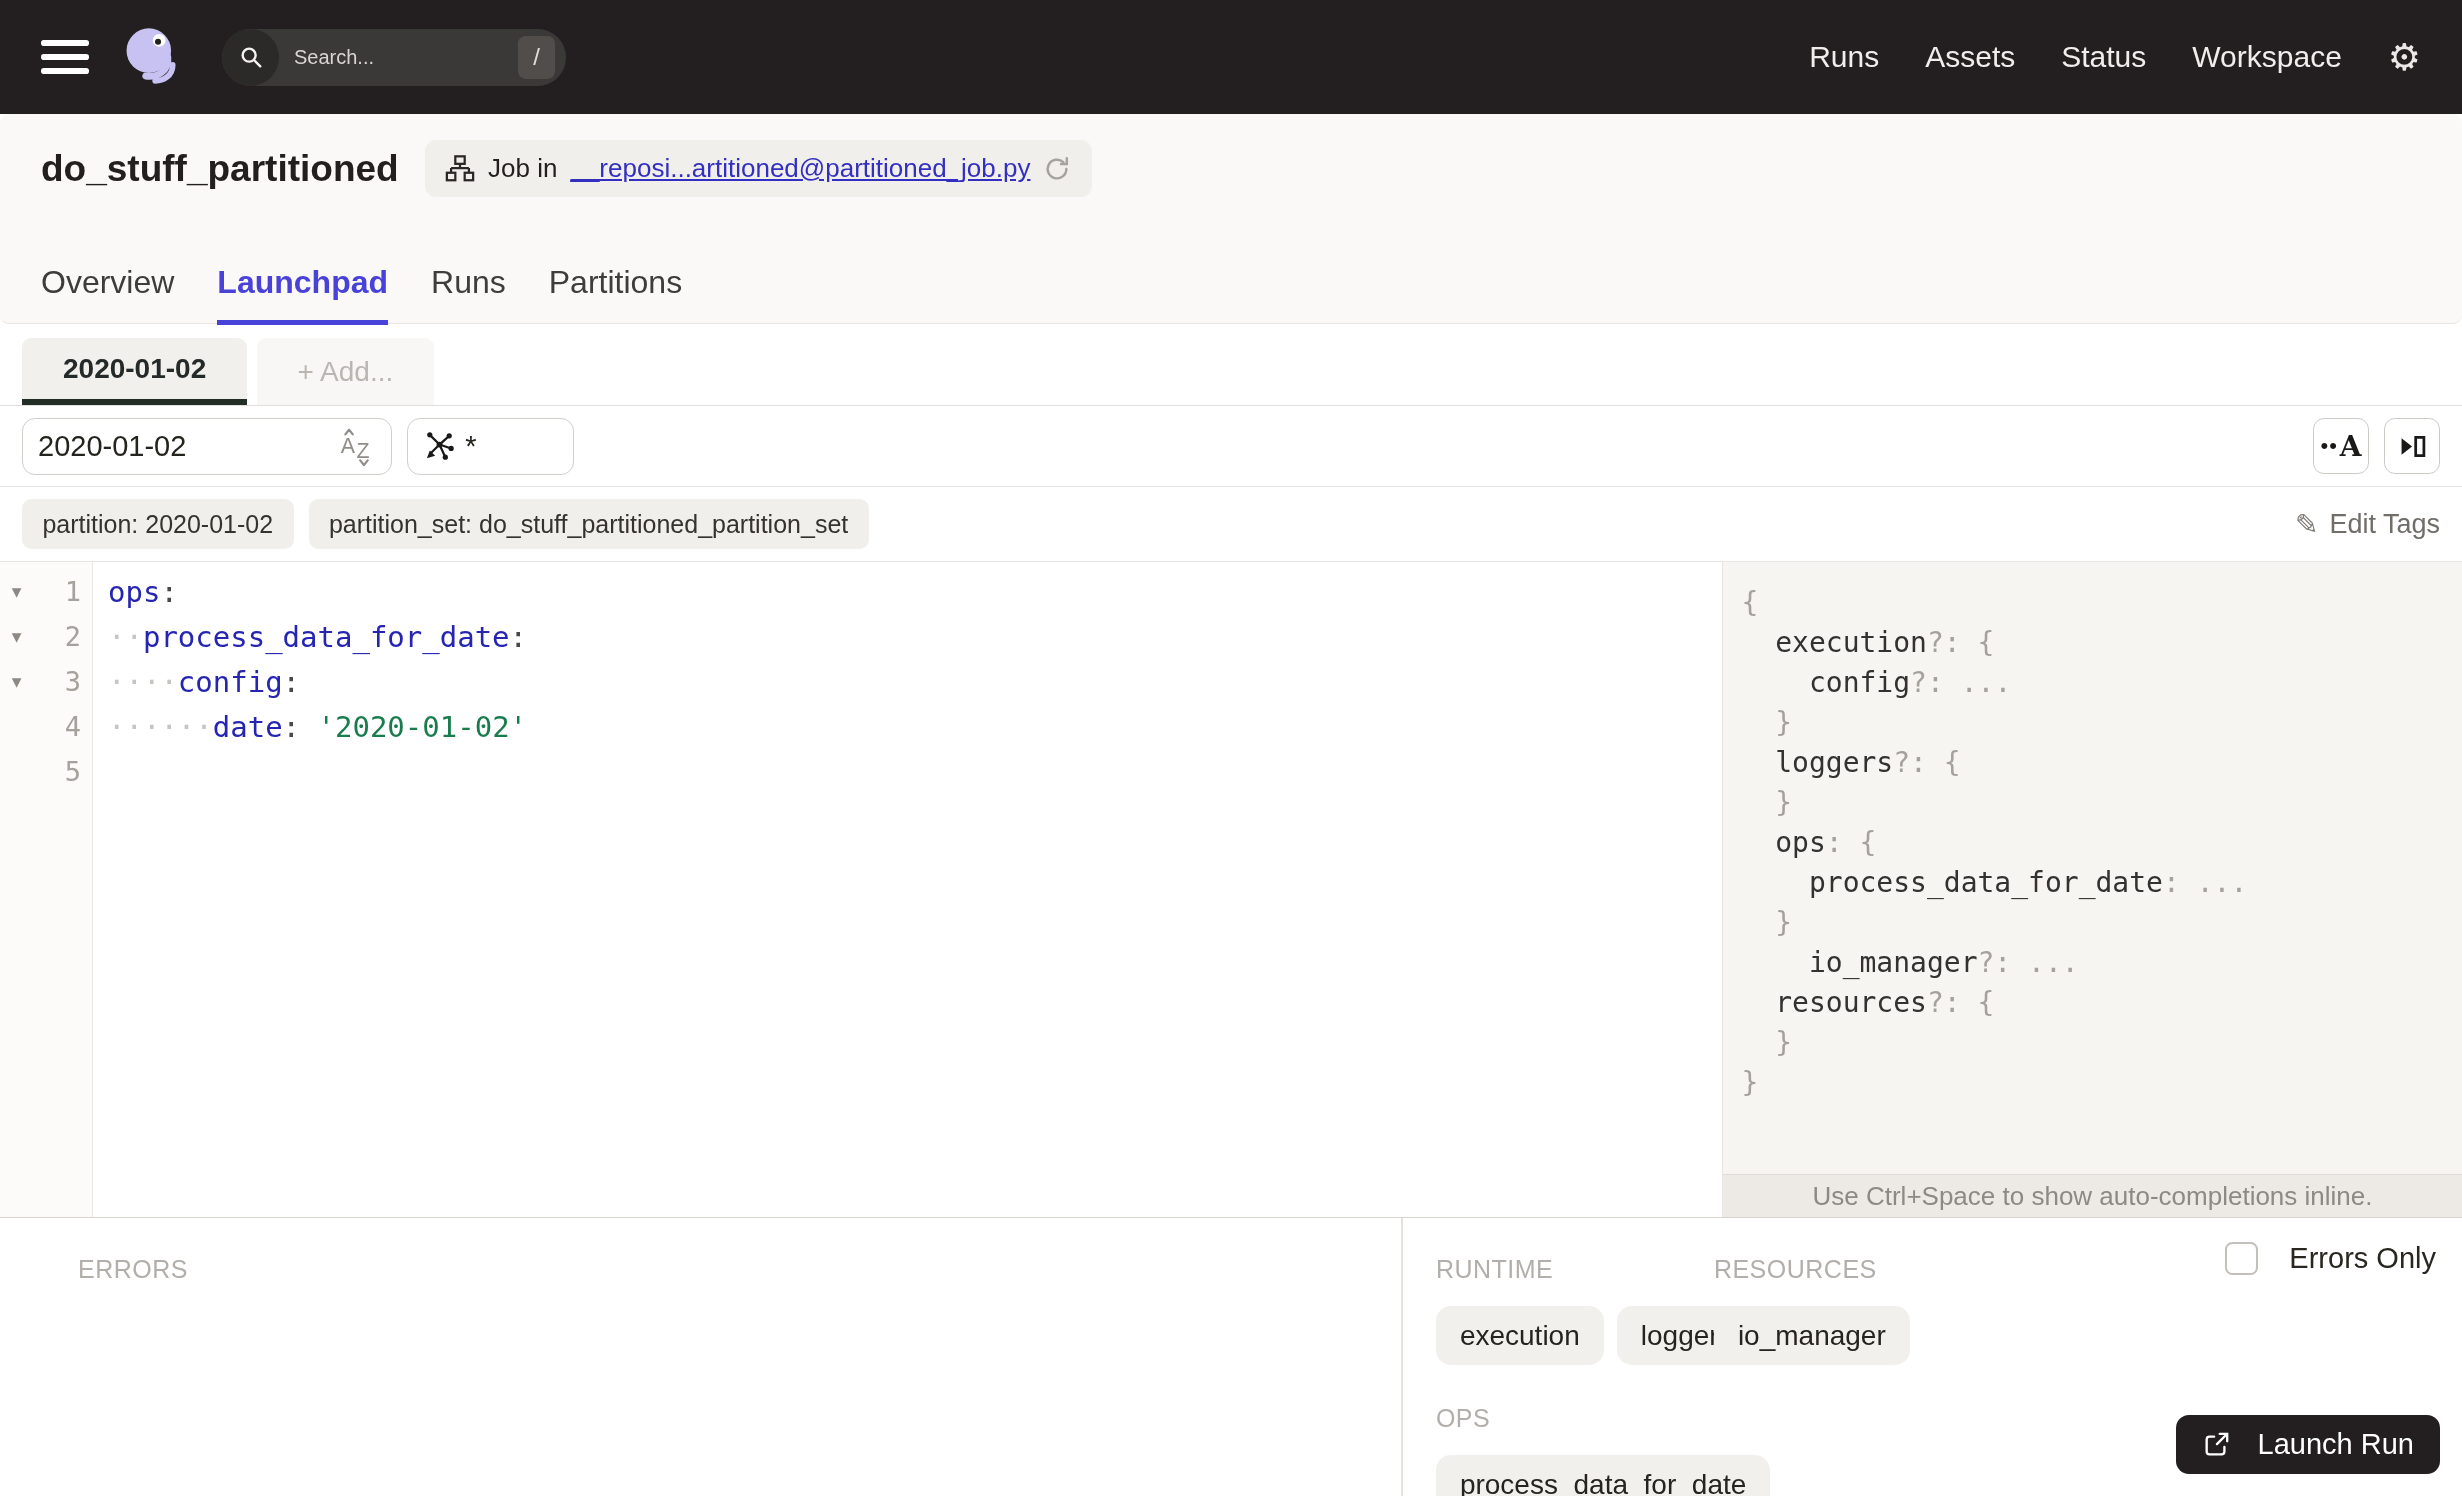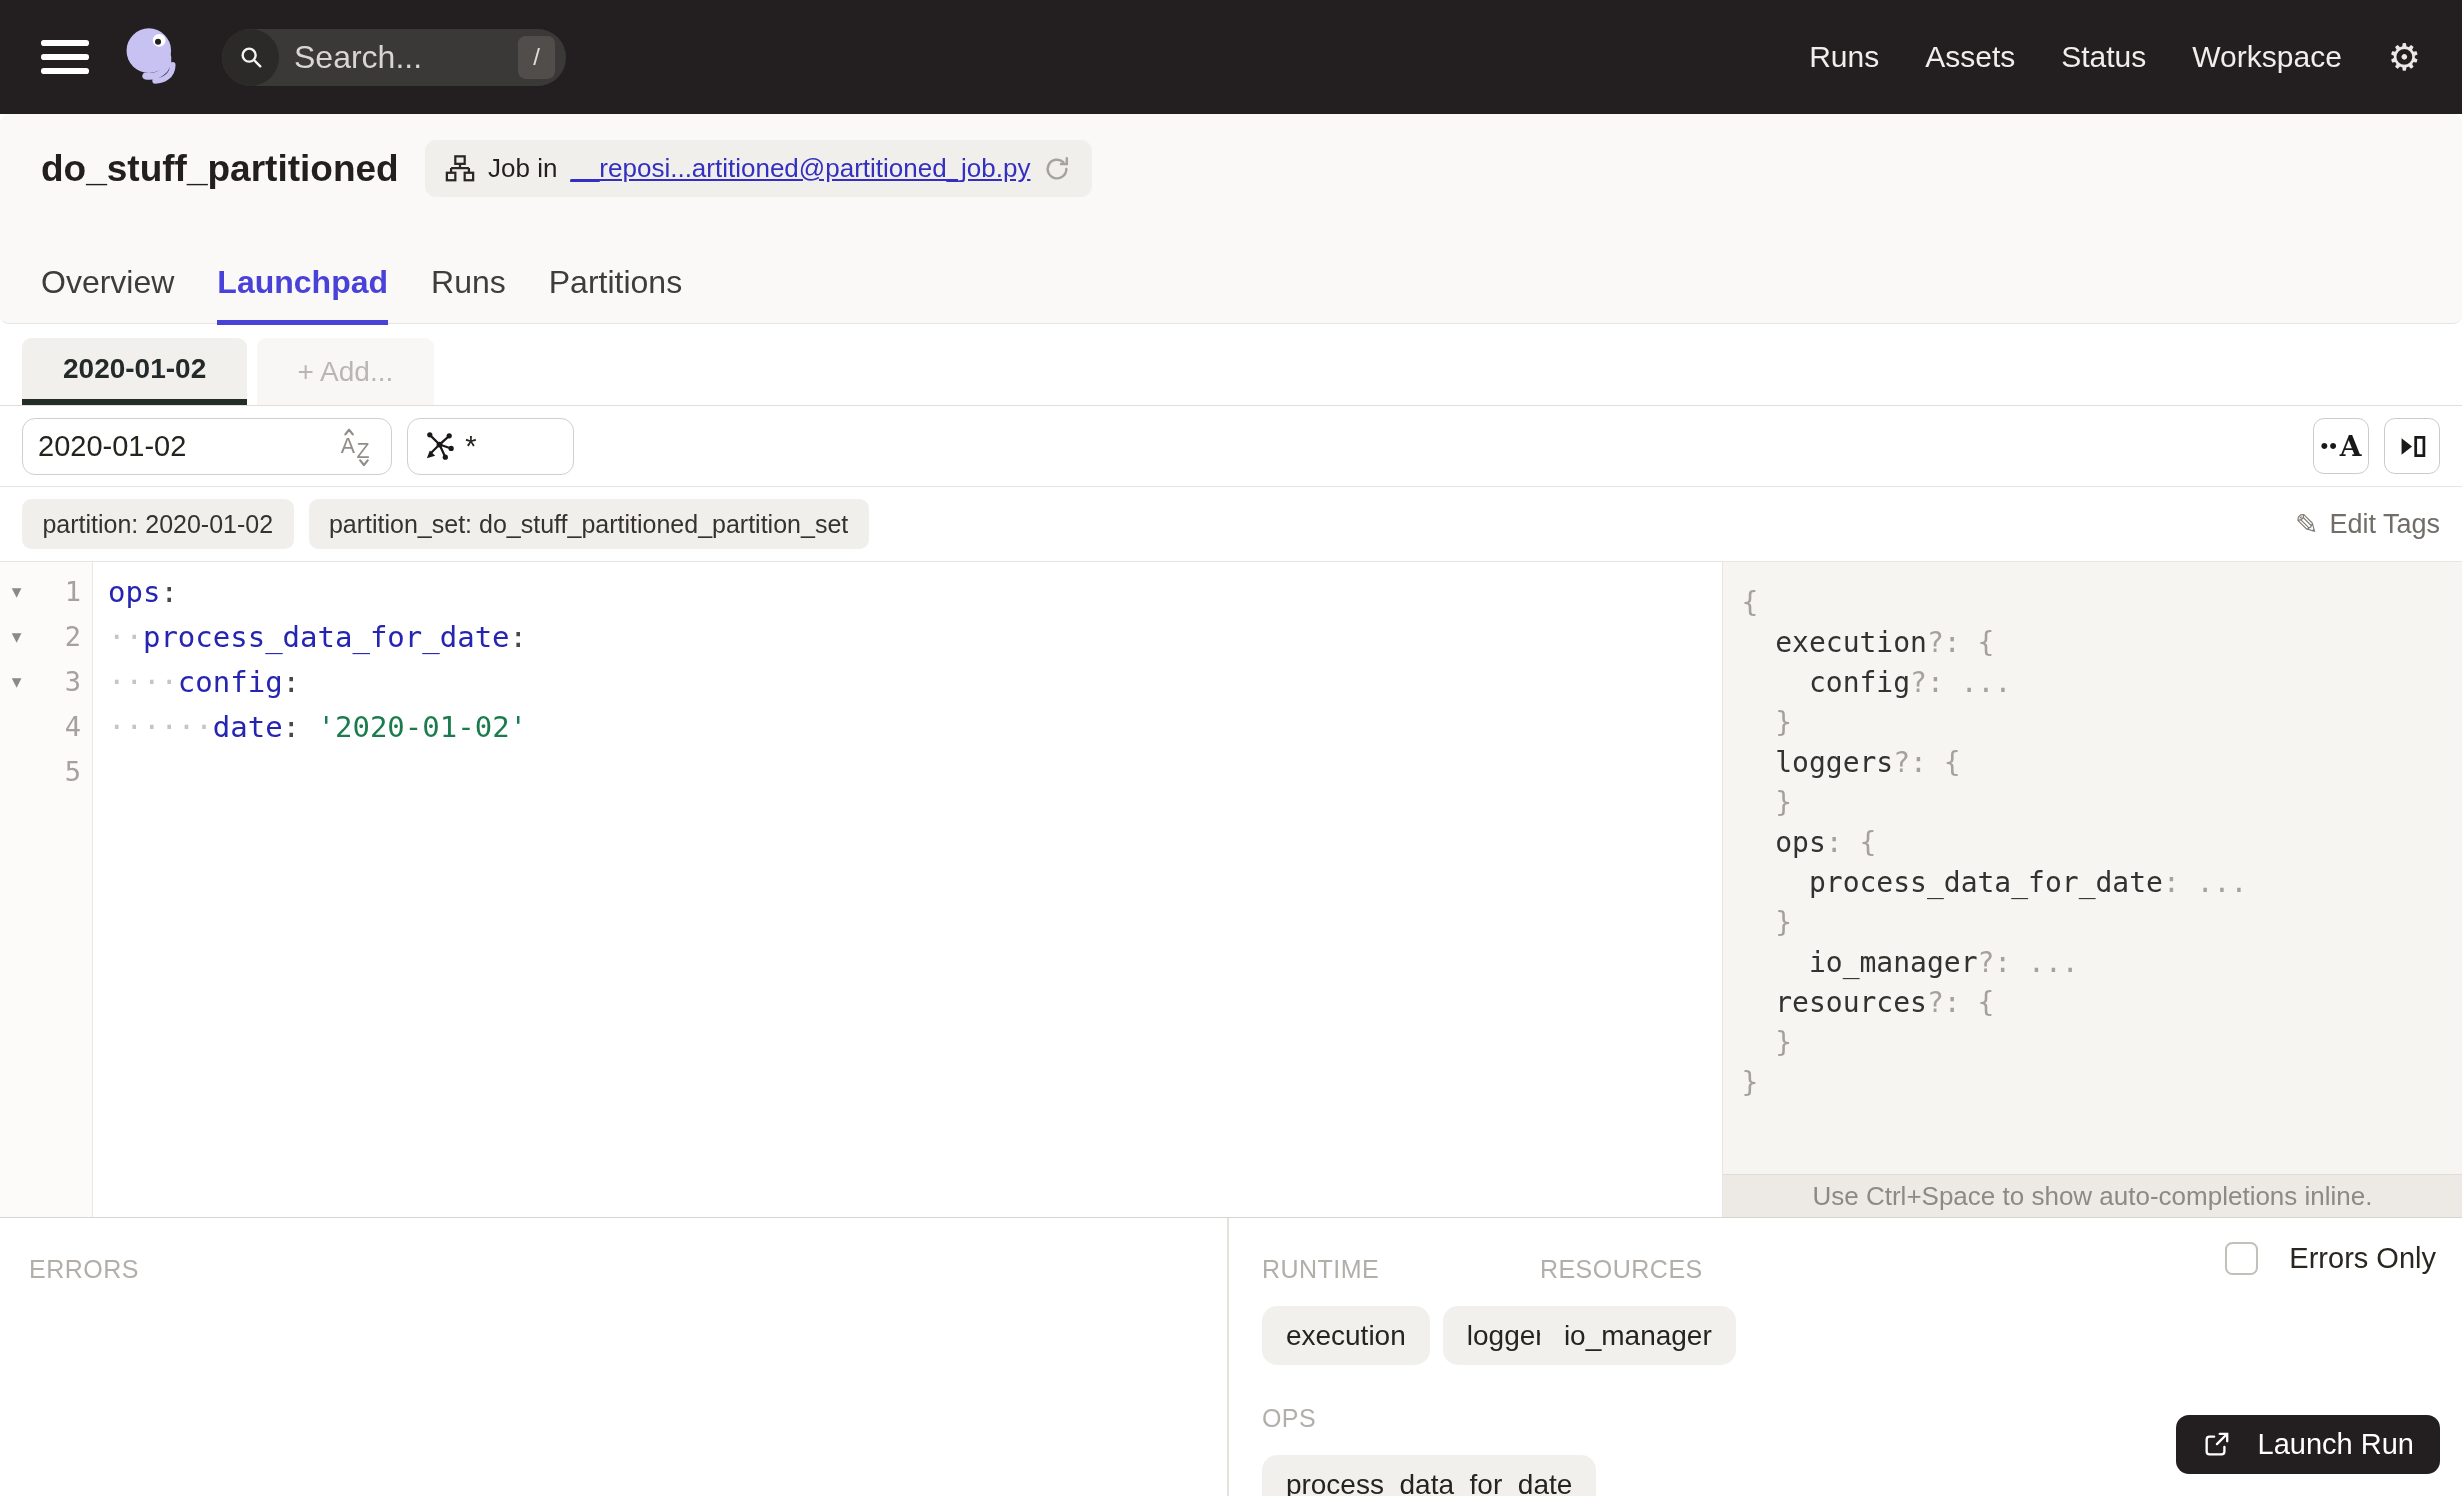--- a/index.html
+++ b/index.html
@@ -6,21 +6,21 @@
   html, body { width: 2462px; height: 1497px; overflow: hidden; }
   body { font-family: "Liberation Sans", sans-serif; background: #fff; color: #231f20; }
 
   
   .navbar { height: 114px; background: #231f20; display: flex; align-items: center; padding: 0 41px; }
   .hamburger { width: 48px; display: flex; flex-direction: column; gap: 8.3px; cursor: pointer; }
   .hamburger span { display: block; height: 5.6px; background: #fff; border-radius: 2.8px; }
   .logo { margin-left: 28px; width: 70px; height: 70px; }
   .search { margin-left: 35px; width: 344px; height: 57px; background: #3b3838; border-radius: 29px; display: flex; align-items: center; overflow: hidden; }
   .search-icon-wrap { width: 57px; height: 57px; border-radius: 50%; background: #2c2929; display: flex; align-items: center; justify-content: center; flex: none; }
-  .search input { flex: 1; min-width: 0; background: transparent; border: none; outline: none; color: #e6e3e0; font-size: 32px; padding-left: 15px; font-family: "Liberation Sans", sans-serif; }
+  .search input { flex: 1; min-width: 0; background: transparent; border: none; outline: none; color: #e6e3e0; font-size: 20px; padding-left: 15px; font-family: "Liberation Sans", sans-serif; }
   .search input::placeholder { color: #d8d5d2; }
   .kbd { margin-right: 11px; min-width: 37px; height: 43px; padding: 0 9.3px; background: #504d4b; border-radius: 7.4px; color: #e0ddda; font-size: 24px; display: flex; align-items: center; justify-content: center; }
   .nav-right { margin-left: auto; display: flex; align-items: center; gap: 46px; }
   .nav-link { color: #f0eeec; font-size: 30px; cursor: pointer; }
   .gear { font-size: 37px; color: #ebe9e7; cursor: pointer; line-height: 1; }
 
   
   .header-sec { height: 210px; background: #faf9f7; border-bottom: 1.9px solid #e7e4e1; padding: 0 41px; display: flex; flex-direction: column; border-radius: 9px; }
   .title-row { margin-top: 26px; display: flex; align-items: center; gap: 26px; }
   .page-title { font-size: 37px; font-weight: 700; color: #231f20; }
@@ -68,21 +68,21 @@
 
   .schema-panel { width: 740px; flex: none; background: #f7f5f2; border-left: 1.9px solid #e7e4e1; display: flex; flex-direction: column; }
   .schema-body { flex: 1; padding: 24px 0 0 18.5px; font-family: "DejaVu Sans Mono", monospace; font-size: 28px; overflow: hidden; }
   .schema-line { height: 40px; white-space: pre; }
   .s-key { color: #343230; }
   .s-punct { color: #a5a19c; }
   .hint-bar { height: 43px; background: #edeae6; border-top: 1.9px solid #e0ddd8; display: flex; align-items: center; justify-content: center; font-size: 26px; color: #8d8985; }
 
   
   .bottom { height: 279px; border-top: 1.9px solid #d8d5d1; background: #fff; display: flex; }
-  .errors-pane { width: 1227px; flex: none; padding: 37px 29px; }
+  .errors-pane { width: 1364px; flex: none; padding: 37px 41px; margin-left: 37px; }
   .sec-label { font-size: 25px; color: #b2aeaa; letter-spacing: 0.5px; }
   .v-div { width: 1.9px; background: #e5e2de; flex: none; }
   .config-pane { flex: 1; position: relative; padding: 37px 33px; }
   .cfg-grid { display: grid; grid-template-columns: 278px auto; row-gap: 39px; justify-content: start; align-content: start; }
   .pill-row { display: flex; gap: 13px; margin-top: 22px; }
   .pill { height: 59px; background: #f2f0ed; border-radius: 15px; display: inline-flex; align-items: center; padding: 0 24px; font-size: 28px; color: #26241f; }
   .errors-only { position: absolute; top: 24px; right: 26px; display: flex; align-items: center; gap: 31px; font-size: 29px; color: #28261f; }
   .errors-only input { appearance: none; width: 33px; height: 33px; border: 2.8px solid #c3bfba; border-radius: 7.4px; background: #fff; cursor: pointer; }
   .launch-btn { position: absolute; bottom: 22px; right: 22px; height: 59px; background: #231f20; color: #fff; border: none; border-radius: 13px; display: flex; align-items: center; gap: 28px; padding: 0 26px; font-size: 29px; font-family: "Liberation Sans", sans-serif; cursor: pointer; }
 </style>

